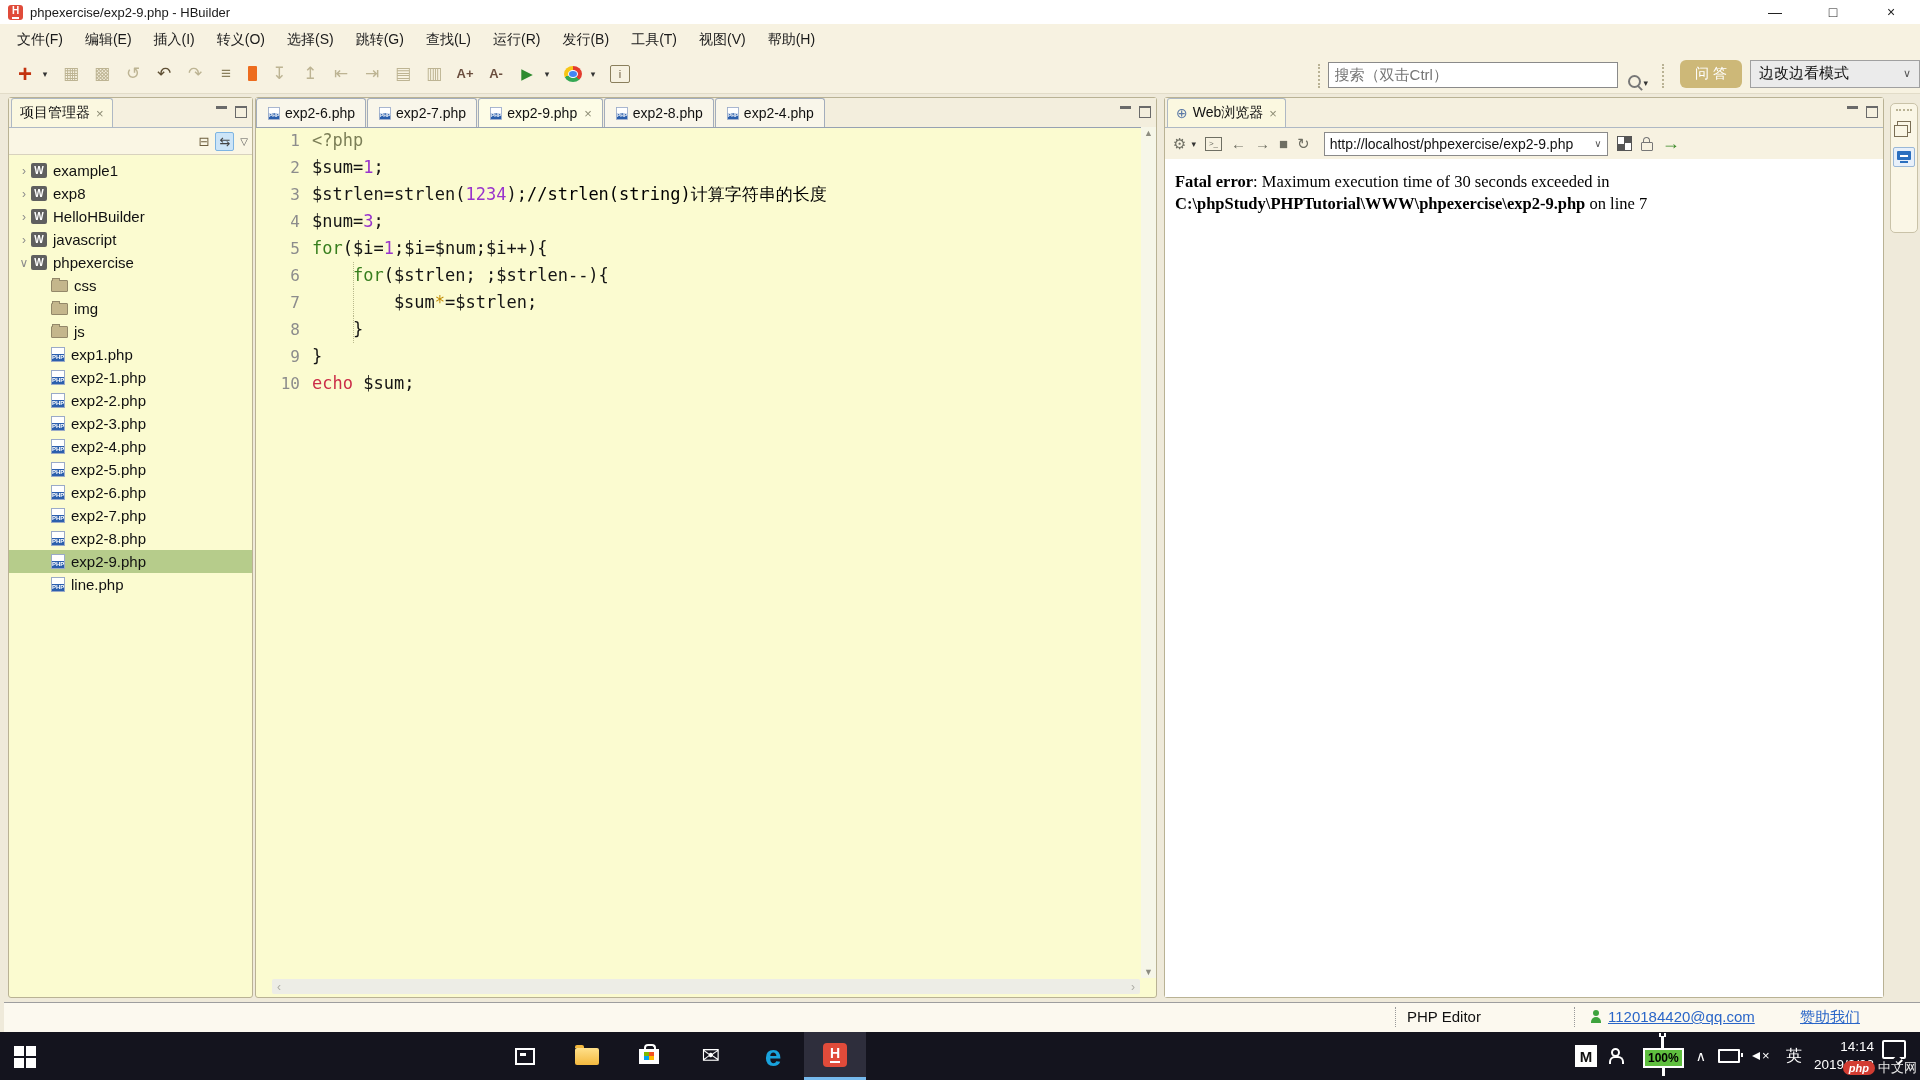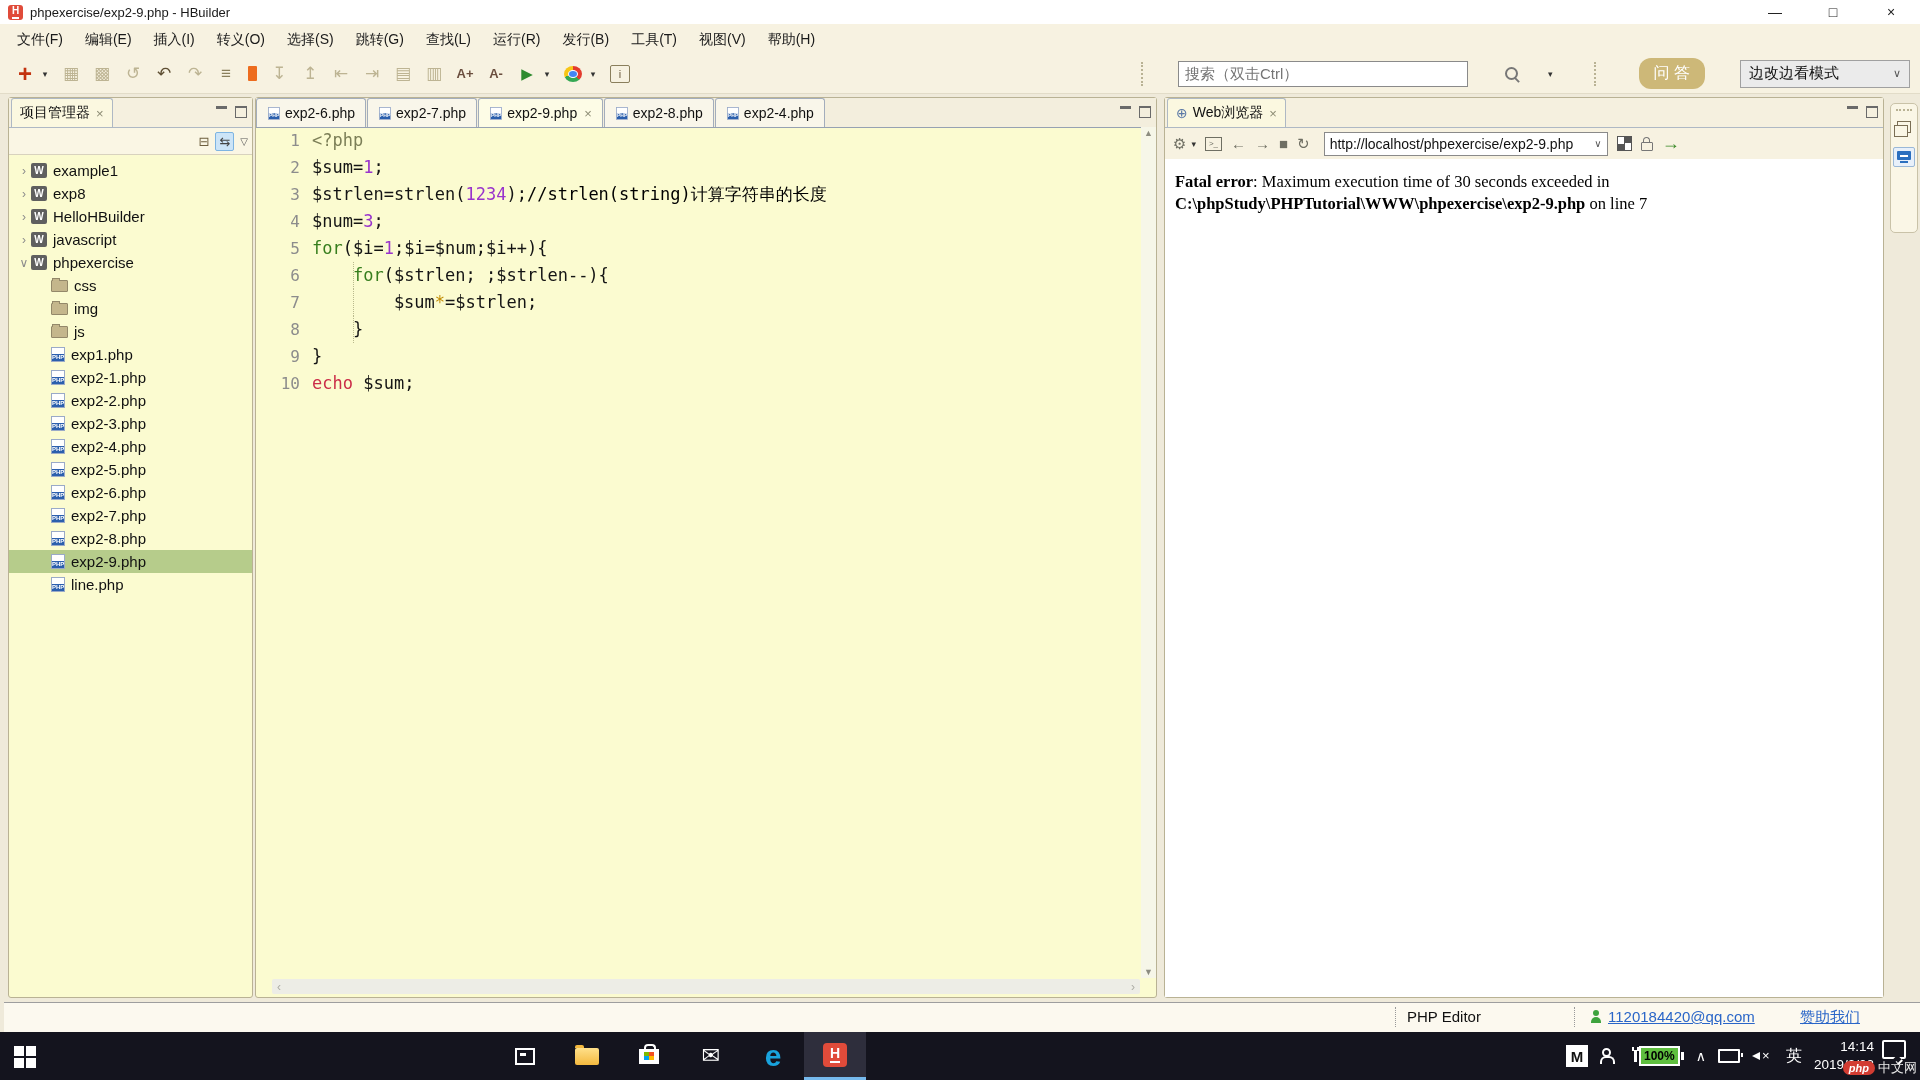--- a/index.html
+++ b/index.html
@@ -30,29 +30,29 @@
   .tb-en{color:#5E4F33;}
   .tb-mid{color:#8A7F5C;}
   .tb-font{color:#6B4F3F;font-size:13px;font-weight:bold;}
   .tb-bookmark{width:9px;min-width:9px;height:15px;background:#ED6C1E;border-radius:1px;}
   .tb-run{color:#2E8B2E;font-size:15px;}
   .tb-chrome{width:16px;height:16px;border-radius:50%;position:relative;
     background:conic-gradient(#E33B2E 0deg 130deg,#34A853 130deg 250deg,#F7C617 250deg 360deg);}
   .tb-chrome-center{position:absolute;left:4px;top:4px;right:4px;bottom:4px;background:#4285F4;
     border:1.5px solid #fff;border-radius:50%;}
   .tb-info{width:16px;height:16px;border:1px solid #8A7F5C;color:#6B5B3F;font-size:11px;border-radius:2px;}
-  #toolbar-right{margin-left:auto;display:flex;align-items:center;padding-right:10px;gap:27px;}
+  #toolbar-right{margin-left:auto;display:flex;align-items:flex-end;}
   .dotted-handle{border-left:2px dotted #B9B294;height:24px;margin:0 8px;}
   #toolbar-search{width:276px;height:24px;border:1px solid #8A8A8A;background:#fff;font-size:15px;
     color:#555;padding:0 6px;font-family:"Liberation Sans",sans-serif;}
   .ico-search{width:9px;height:9px;border:2px solid #777;border-radius:50%;position:relative;margin:0 3px 0 10px;}
   .ico-search::after{content:'';position:absolute;width:2px;height:6px;background:#777;
     left:9px;top:8px;transform:rotate(-45deg);}
   #search-caret{font-size:9px;color:#333;margin-right:6px;}
-  #qa-button{background:#CDB878;color:#fff;font-size:16px;padding:5px 15px;border-radius:12px;margin:0 8px;}
+  #qa-button{background:#CDB878;color:#fff;font-size:14px;padding:5px 15px;border-radius:6px;margin:0 8px;}
   #mode-select{width:152px;height:26px;background:#EBEBEB;border:1px solid #A0A0A0;display:flex;
     align-items:center;justify-content:space-between;padding:0 8px;font-size:15px;color:#111;}
   #mode-select .caret{font-size:11px;color:#555;}
   
   #main{position:absolute;top:94px;left:0;width:1920px;height:908px;background:#EFEADA;}
   .panel{position:absolute;top:3px;bottom:4px;border:1px solid #B9B294;border-radius:3px;box-sizing:border-box;}
   
   .phead{height:29px;background:#F5F0DF;display:flex;align-items:flex-end;position:relative;
     border-bottom:1px solid #AEB8C4;}
   .ptab{background:#FBF8E0;border:1px solid #AEB8C4;border-bottom:none;border-radius:3px 3px 0 0;
@@ -191,21 +191,21 @@
   #hbuilder-btn .hb-logo span{font-size:14px;line-height:14px;}
   #hbuilder-btn .hb-logo i{width:10px;}
   #tray{position:absolute;right:46px;top:0;height:48px;display:flex;align-items:center;gap:12px;}
   .ico-m{width:22px;height:22px;background:#fff;color:#111;font-weight:bold;font-size:15px;
     display:flex;align-items:center;justify-content:center;}
   .ico-people{position:relative;width:22px;height:16px;}
   .ico-people::before{content:'';position:absolute;left:2px;top:0;width:5px;height:5px;
     border:2px solid #fff;border-radius:50%;}
   .ico-people::after{content:'';position:absolute;left:0;top:8px;width:11px;height:6px;
     border:2px solid #fff;border-bottom:none;border-radius:6px 6px 0 0;}
-  .batt{display:flex;align-items:center;}
+  .batt{display:flex;align-items:center;flex-direction:column;}
   .batt .plug{width:3px;height:12px;background:#fff;position:relative;margin-right:2px;}
   .batt .plug::before{content:'';position:absolute;top:-3px;left:-2px;width:2px;height:4px;background:#fff;}
   .batt .plug::after{content:'';position:absolute;top:-3px;left:3px;width:2px;height:4px;background:#fff;}
   .batt .cell{background:#5FBF3F;border:2px solid #fff;color:#000;font-size:12px;font-weight:bold;
     padding:1px 3px;}
   .batt .nub{width:3px;height:8px;background:#fff;margin-left:1px;}
   .ico-chevup{color:#fff;font-size:14px;}
   .ico-batt2{width:18px;height:10px;border:2px solid #fff;border-radius:1px;position:relative;}
   .ico-batt2::after{content:'';position:absolute;right:-5px;top:2px;width:2px;height:4px;background:#fff;}
   .ico-mute{position:relative;width:22px;height:16px;color:#fff;}

